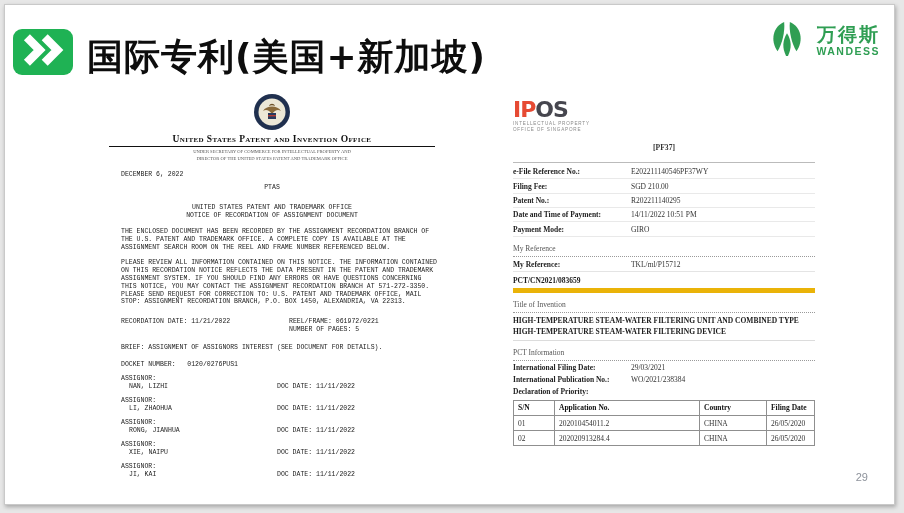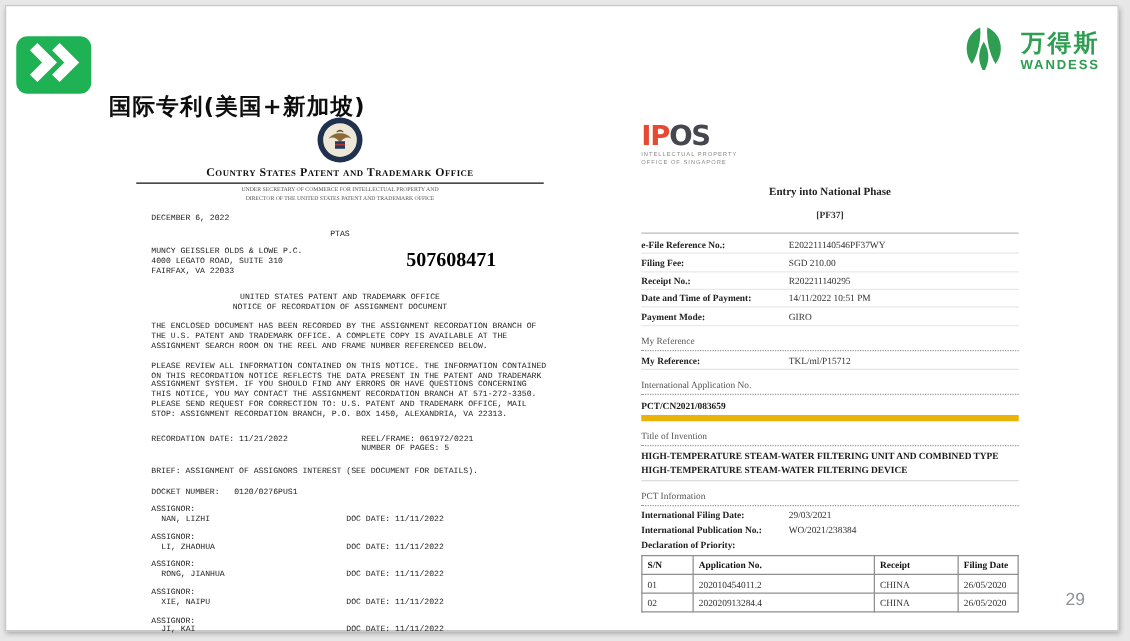--- a/index.html
+++ b/index.html
@@ -15,23 +15,22 @@
     box-shadow:1px 2px 4px rgba(0,0,0,.28);
   }
   
   .chev-box{
     position:absolute;left:8px;top:24px;width:60px;height:46px;
     background:#1fb254;border-radius:9px;
     display:flex;align-items:center;justify-content:center;
   }
   .slide-title{
     position:absolute;left:82px;top:28px;
-    font-size:18px;font-weight:bold;color:#0d0d0d;letter-spacing:1px;
+    font-size:36px;font-weight:bold;color:#0d0d0d;letter-spacing:1px;
     font-family:"DejaVu Sans","Liberation Sans",sans-serif;
-    margin-top:40px;
   }
   .brand{position:absolute;right:14px;top:16px;display:flex;align-items:center;}
   .brand-txt{margin-left:12px;line-height:1;text-align:right;}
   .brand-cn{font-size:19px;font-weight:bold;color:#2f9e53;letter-spacing:2px;
     font-family:"DejaVu Sans","Liberation Sans",sans-serif;}
   .brand-en{font-size:10.5px;font-weight:bold;color:#2f9e53;letter-spacing:1.5px;margin-top:2px;}
   
   .uspto{
     position:absolute;left:100px;top:86px;width:334px;
     font-family:"Liberation Mono","DejaVu Sans Mono",monospace;
@@ -91,21 +90,21 @@
   .p-row{display:flex;padding:1.6px 0;}
   .p-label{width:118px;font-weight:bold;color:#222;}
   .prio-table{border-collapse:collapse;width:100%;margin-top:2px;}
   .prio-table th,.prio-table td{
     border:1px solid #8f8f8f;font-size:7.5px;text-align:left;
     padding:2.6px 4px;color:#333;
   }
   .prio-table th{font-weight:bold;color:#111;}
   .col-sn{width:32px;}.col-app{width:136px;}.col-country{width:58px;}
   
-  .page-num{position:absolute;right:26px;top:466px;font-size:14px;color:#8d929b;}
+  .page-num{position:absolute;right:26px;top:466px;font-size:11px;color:#8d929b;}
 </style>
 </head>
 <body>
 
 <div class="slide">
 
   <div class="chev-box">
     <span>
       <svg width="44" height="34" viewBox="0 0 52 40">
         <polyline points="7,5 22,20 7,35" fill="none" stroke="#ffffff" stroke-width="10"></polyline>
@@ -135,34 +134,28 @@
       <svg width="38" height="38" viewBox="0 0 38 38">
         <circle cx="19" cy="19" r="18" fill="#20304f"></circle>
         <circle cx="19" cy="19" r="13.5" fill="#ece7d6"></circle>
         <path d="M10 18 C13 12 25 12 28 18 C25 16 22 17 19 21 C16 17 13 16 10 18 Z" fill="#8a6a3a"></path>
         <path d="M15 20 h8 v6 h-8 z" fill="#27395e"></path>
         <path d="M15 22 h8 v1.4 h-8 z" fill="#b03a33"></path>
         <path d="M16 13 C17 10 21 10 22 13 C20 12 18 12 16 13 Z" fill="#6b4f26"></path>
       </svg>
     </span>
 
-    <div class="uspto-office">Country States Patent and Trademark Office</div>
+    <div class="uspto-office">United States Patent and Invention Office</div>
     <hr class="uspto-rule">
     <div class="uspto-sub">UNDER SECRETARY OF COMMERCE FOR INTELLECTUAL PROPERTY AND
 DIRECTOR OF THE UNITED STATES PATENT AND TRADEMARK OFFICE</div>
 
     <div class="u-date">DECEMBER 6, 2022</div>
     <div class="u-ptas">PTAS</div>
 
-    <div class="addr-row">
-      <div class="addr">MUNCY GEISSLER OLDS &amp; LOWE P.C.
-4000 LEGATO ROAD, SUITE 310
-FAIRFAX, VA 22033</div>
-      <div class="big-num">507608471</div>
-    </div>
 
     <div class="notice-head">UNITED STATES PATENT AND TRADEMARK OFFICE
 NOTICE OF RECORDATION OF ASSIGNMENT DOCUMENT</div>
 
     <div class="u-para prewrap">THE ENCLOSED DOCUMENT HAS BEEN RECORDED BY THE ASSIGNMENT RECORDATION BRANCH OF THE U.S. PATENT AND TRADEMARK OFFICE. A COMPLETE COPY IS AVAILABLE AT THE ASSIGNMENT SEARCH ROOM ON THE REEL AND FRAME NUMBER REFERENCED BELOW.</div>
     <div class="u-para prewrap">PLEASE REVIEW ALL INFORMATION CONTAINED ON THIS NOTICE. THE INFORMATION CONTAINED ON THIS RECORDATION NOTICE REFLECTS THE DATA PRESENT IN THE PATENT AND TRADEMARK ASSIGNMENT SYSTEM. IF YOU SHOULD FIND ANY ERRORS OR HAVE QUESTIONS CONCERNING THIS NOTICE, YOU MAY CONTACT THE ASSIGNMENT RECORDATION BRANCH AT 571-272-3350. PLEASE SEND REQUEST FOR CORRECTION TO: U.S. PATENT AND TRADEMARK OFFICE, MAIL STOP: ASSIGNMENT RECORDATION BRANCH, P.O. BOX 1450, ALEXANDRIA, VA 22313.</div>
 
     <div class="rec-row">
       <div class="rec-left">RECORDATION DATE: 11/21/2022</div>
       <div class="pre">REEL/FRAME: 061972/0221
@@ -213,52 +206,50 @@
   <div class="ipos">
 
     <div class="ipos-logo-row">
       <div class="ipos-word">
         <span class="ipos-ip">IP</span><span class="ipos-os">OS</span>
       </div>
       <div class="ipos-sub">INTELLECTUAL PROPERTY</div>
       <div class="ipos-sub">OFFICE OF SINGAPORE</div>
     </div>
 
-    <div class="ipos-title">Entry into National Phase</div>
     <div class="ipos-code">[PF37]</div>
     <hr class="ipos-toprule">
 
     <div class="f-row">
       <div class="f-label">e-File Reference No.:</div>
       <div class="f-value">E202211140546PF37WY</div>
     </div>
     <div class="f-row">
       <div class="f-label">Filing Fee:</div>
       <div class="f-value">SGD 210.00</div>
     </div>
     <div class="f-row">
-      <div class="f-label">Receipt No.:</div>
+      <div class="f-label">Patent No.:</div>
       <div class="f-value">R202211140295</div>
     </div>
     <div class="f-row">
       <div class="f-label">Date and Time of Payment:</div>
       <div class="f-value">14/11/2022 10:51 PM</div>
     </div>
     <div class="f-row">
       <div class="f-label">Payment Mode:</div>
       <div class="f-value">GIRO</div>
     </div>
 
     <div class="section">My Reference</div>
     <div class="v-row">
       <div class="f-label">My Reference:</div>
       <div class="f-value">TKL/ml/P15712</div>
     </div>
 
-    <div class="section">International Application No.</div>
     <div class="bold-line">PCT/CN2021/083659</div>
 
     <div class="section">Title of Invention</div>
     <div class="inv-title">HIGH-TEMPERATURE STEAM-WATER FILTERING UNIT AND COMBINED TYPE HIGH-TEMPERATURE STEAM-WATER FILTERING DEVICE</div>
 
     <div class="section">PCT Information</div>
     <div class="p-row">
       <div class="p-label">International Filing Date:</div>
       <div class="f-value">29/03/2021</div>
     </div>
@@ -269,21 +260,21 @@
     <div class="p-row">
       <div class="p-label">Declaration of Priority:</div>
       <div class="f-value"></div>
     </div>
 
     <table class="prio-table">
       <thead>
         <tr>
           <th class="col-sn">S/N</th>
           <th class="col-app">Application No.</th>
-          <th class="col-country">Receipt</th>
+          <th class="col-country">Country</th>
           <th>Filing Date</th>
         </tr>
       </thead>
       <tbody>
         <tr>
           <td>01</td>
           <td>202010454011.2</td>
           <td>CHINA</td>
           <td>26/05/2020</td>
         </tr>

